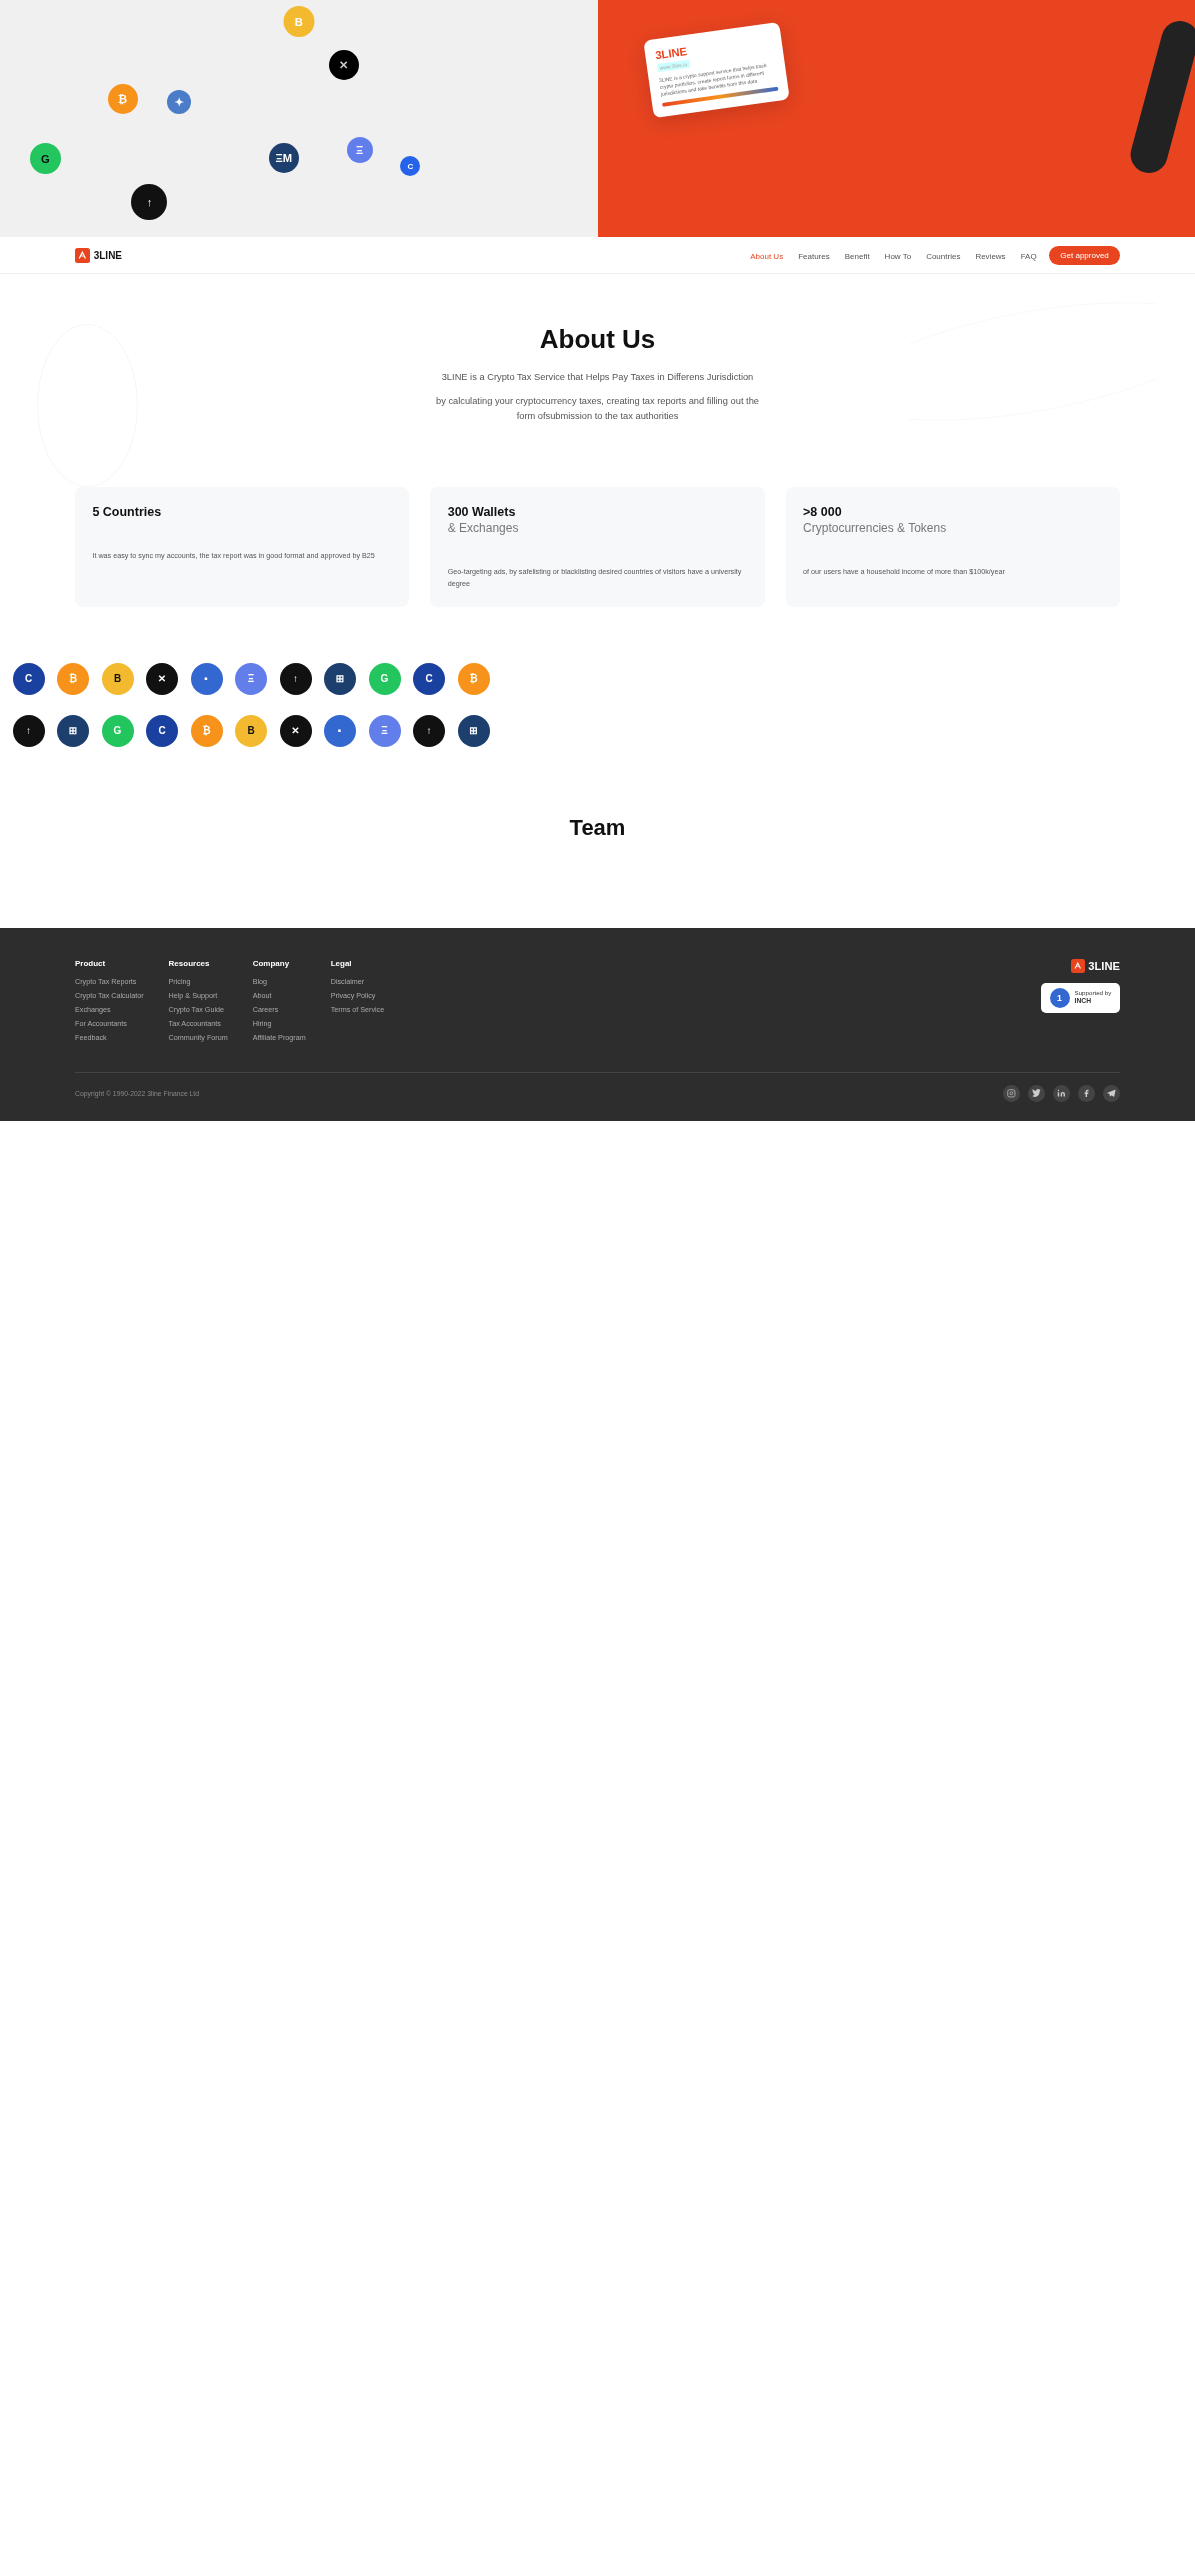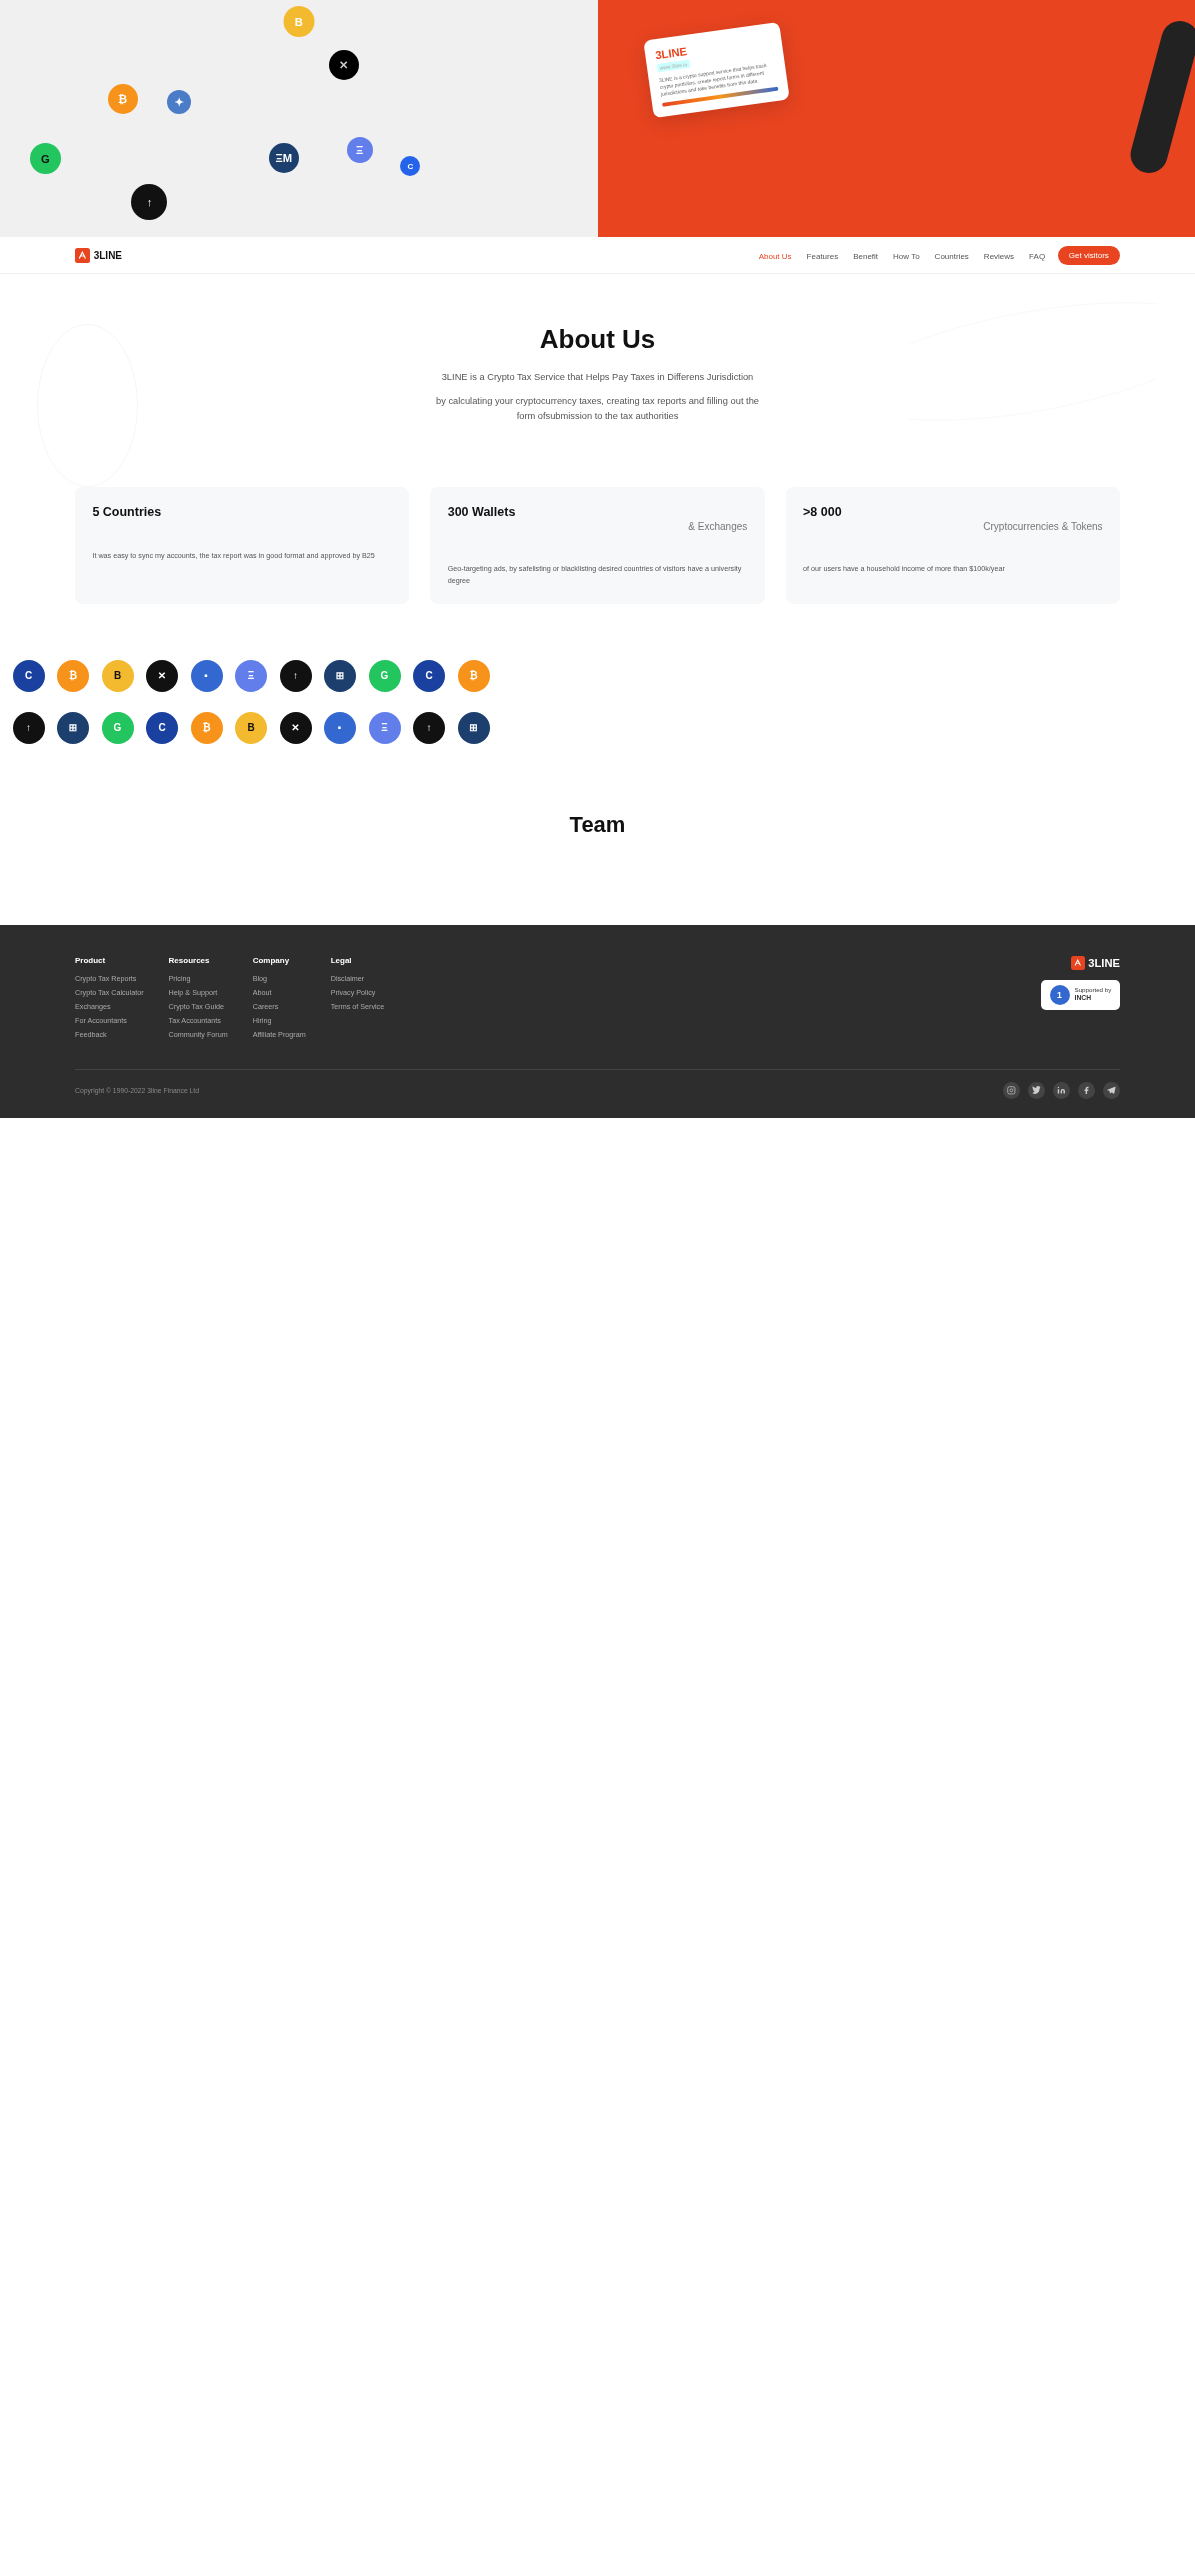--- a/index.html
+++ b/index.html
@@ -169,24 +169,23 @@
       border-radius: 7.5px;
       padding: 17.4px;
     }
     .stat-card h3 {
       font-size: 12.5px;
       font-weight: 700;
       color: #111;
       margin-bottom: 2.5px;
     }
     .stat-card .stat-sub {
-      font-size: 10px;
+      font-size: 12px;
       color: #777;
       margin-bottom: 31px;
-      text-align: right;
     }
     .stat-card .stat-desc {
       font-size: 7.2px;
       color: #555;
       line-height: 1.6;
     }
 
     
     .ticker-section {
       padding: 25px 0;
@@ -393,21 +392,21 @@
   </a>
   <ul class="nav-links">
     <li><a href="#" class="active">About Us</a></li>
     <li><a href="#">Features</a></li>
     <li><a href="#">Benefit</a></li>
     <li><a href="#">How To</a></li>
     <li><a href="#">Countries</a></li>
     <li><a href="#">Reviews</a></li>
     <li><a href="#">FAQ</a></li>
   </ul>
-  <button class="nav-cta">Get visitors</button>
+  <button class="nav-cta">Get approved</button>
 </nav>
 
 <section class="about-section">
 
   <div style="position:relative;height:0;">
     <svg style="position:absolute;left:-50px;top:-12.5px;opacity:0.3;" width="125" height="187" viewBox="0 0 200 300">
       <ellipse cx="100" cy="150" rx="80" ry="130" fill="none" stroke="#ccc" stroke-width="1"></ellipse>
     </svg>
     <svg style="position:absolute;right:-37px;top:-25px;opacity:0.2;" width="249" height="125" viewBox="0 0 400 200">
       <ellipse cx="200" cy="100" rx="300" ry="80" fill="none" stroke="#ccc" stroke-width="1" transform="rotate(-10 200 100)"></ellipse>

